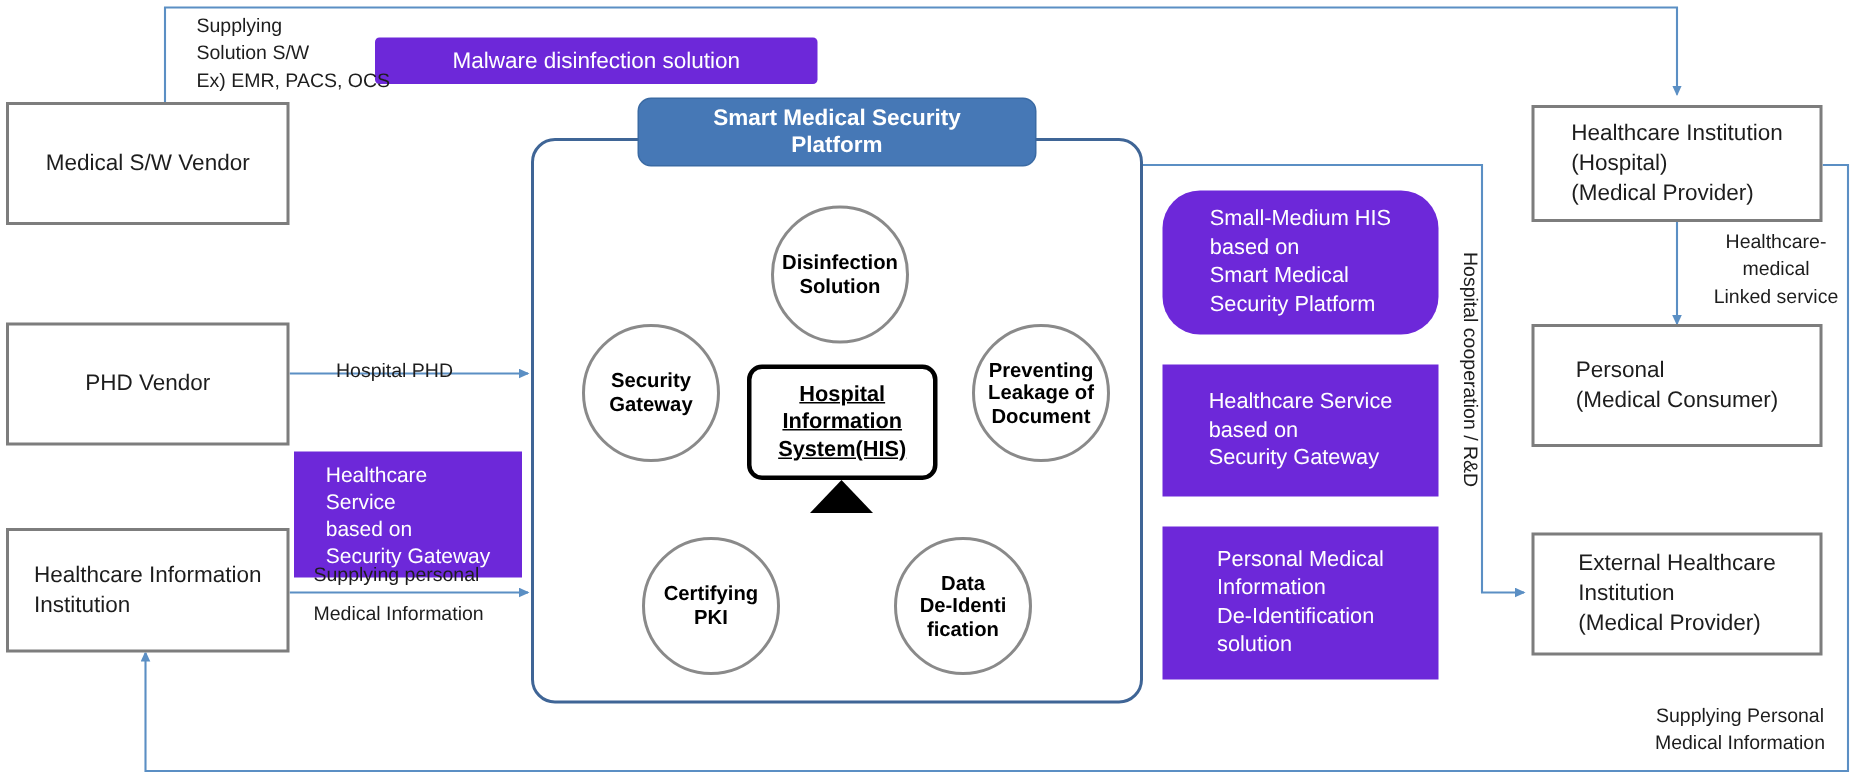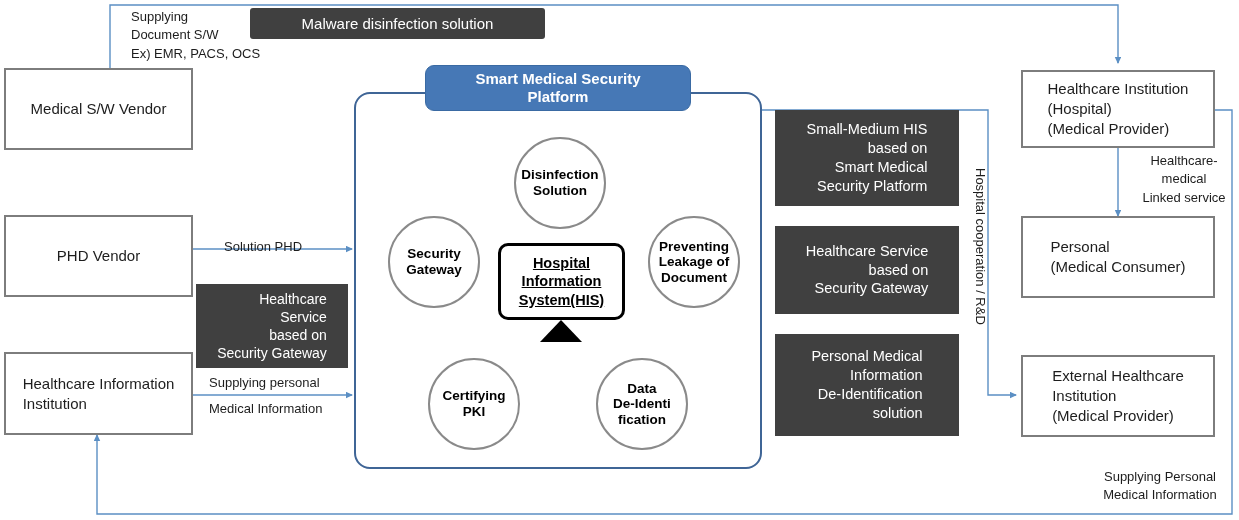--- a/index.html
+++ b/index.html
@@ -32,29 +32,30 @@
     justify-content:center;
     line-height:1.32;
     font-size:15px;
     color:#1d1d1d;
     white-space:pre-line;
   }
   
   .teal{
     position:absolute;
     box-sizing:border-box;
-    background:#404040;
+    background:#6d28d9;
     color:#ffffff;
     display:flex;
     align-items:center;
     justify-content:center;
-    text-align:right;
+    text-align:left;
     line-height:1.3;
     font-size:14.5px;
     white-space:pre-line;
+    margin-top:17px;
   }
   
   .platform-frame{
     position:absolute;
     box-sizing:border-box;
     border:2.5px solid #3f6596;
     border-radius:16px;
     background:#ffffff;
   }
   .platform-title{
@@ -156,36 +157,36 @@
       <line x1="594" y1="205" x2="655" y2="234"></line>
       <line x1="470" y1="296" x2="511" y2="372"></line>
       <line x1="652" y1="296" x2="612" y2="372"></line>
       <line x1="519" y1="404" x2="598" y2="404"></line>
     </g>
   </svg>
 
   <div class="teal" style="left:250px;top:8px;width:295px;height:31px;border-radius:3px;font-size:15px;">Malware disinfection solution</div>
 
   <div class="note" style="left:131px;top:8px;width:190px;">Supplying
-Document  S/W
+Solution  S/W
 Ex) EMR, PACS,  OCS</div>
 
   <div class="gbox" style="left:4px;top:68px;width:189px;height:82px;">Medical S/W Vendor</div>
 
   <div class="gbox" style="left:4px;top:215px;width:189px;height:82px;">PHD Vendor</div>
 
   <div class="gbox" style="left:4px;top:352px;width:189px;height:83px;">Healthcare Information
 Institution</div>
 
   <div class="teal" style="left:196px;top:284px;width:152px;height:84px;font-size:14px;">Healthcare
 Service
 based on
 Security Gateway</div>
 
-  <div class="note" style="left:224px;top:238px;">Solution PHD</div>
+  <div class="note" style="left:224px;top:238px;">Hospital PHD</div>
 
   <div class="note" style="left:209px;top:374px;">Supplying  personal</div>
 
   <div class="note" style="left:209px;top:400px;">Medical  Information</div>
 
   <div class="platform-frame" style="left:354px;top:92px;width:408px;height:377px;"></div>
 
   <div class="platform-title" style="left:425px;top:65px;width:266px;height:46px;">Smart Medical Security
 Platform</div>
 
@@ -207,21 +208,21 @@
 Gateway</div>
 
   <div class="his" style="left:498px;top:243px;width:127px;height:77px;">Hospital
 Information
 System(HIS)</div>
 
   <div style="position:absolute;left:540px;top:320px;width:0;height:0;
               border-left:21px solid transparent;border-right:21px solid transparent;
               border-bottom:22px solid #000000;"></div>
 
-  <div class="teal" style="left:775px;top:110px;width:184px;height:96px;">Small-Medium HIS
+  <div class="teal" style="left:775px;top:110px;width:184px;height:96px;border-radius:25px;">Small-Medium HIS
 based on
 Smart Medical
 Security Platform</div>
 
   <div class="teal" style="left:775px;top:226px;width:184px;height:88px;">Healthcare Service
 based on
 Security Gateway</div>
 
   <div class="teal" style="left:775px;top:334px;width:184px;height:102px;">Personal Medical
 Information

